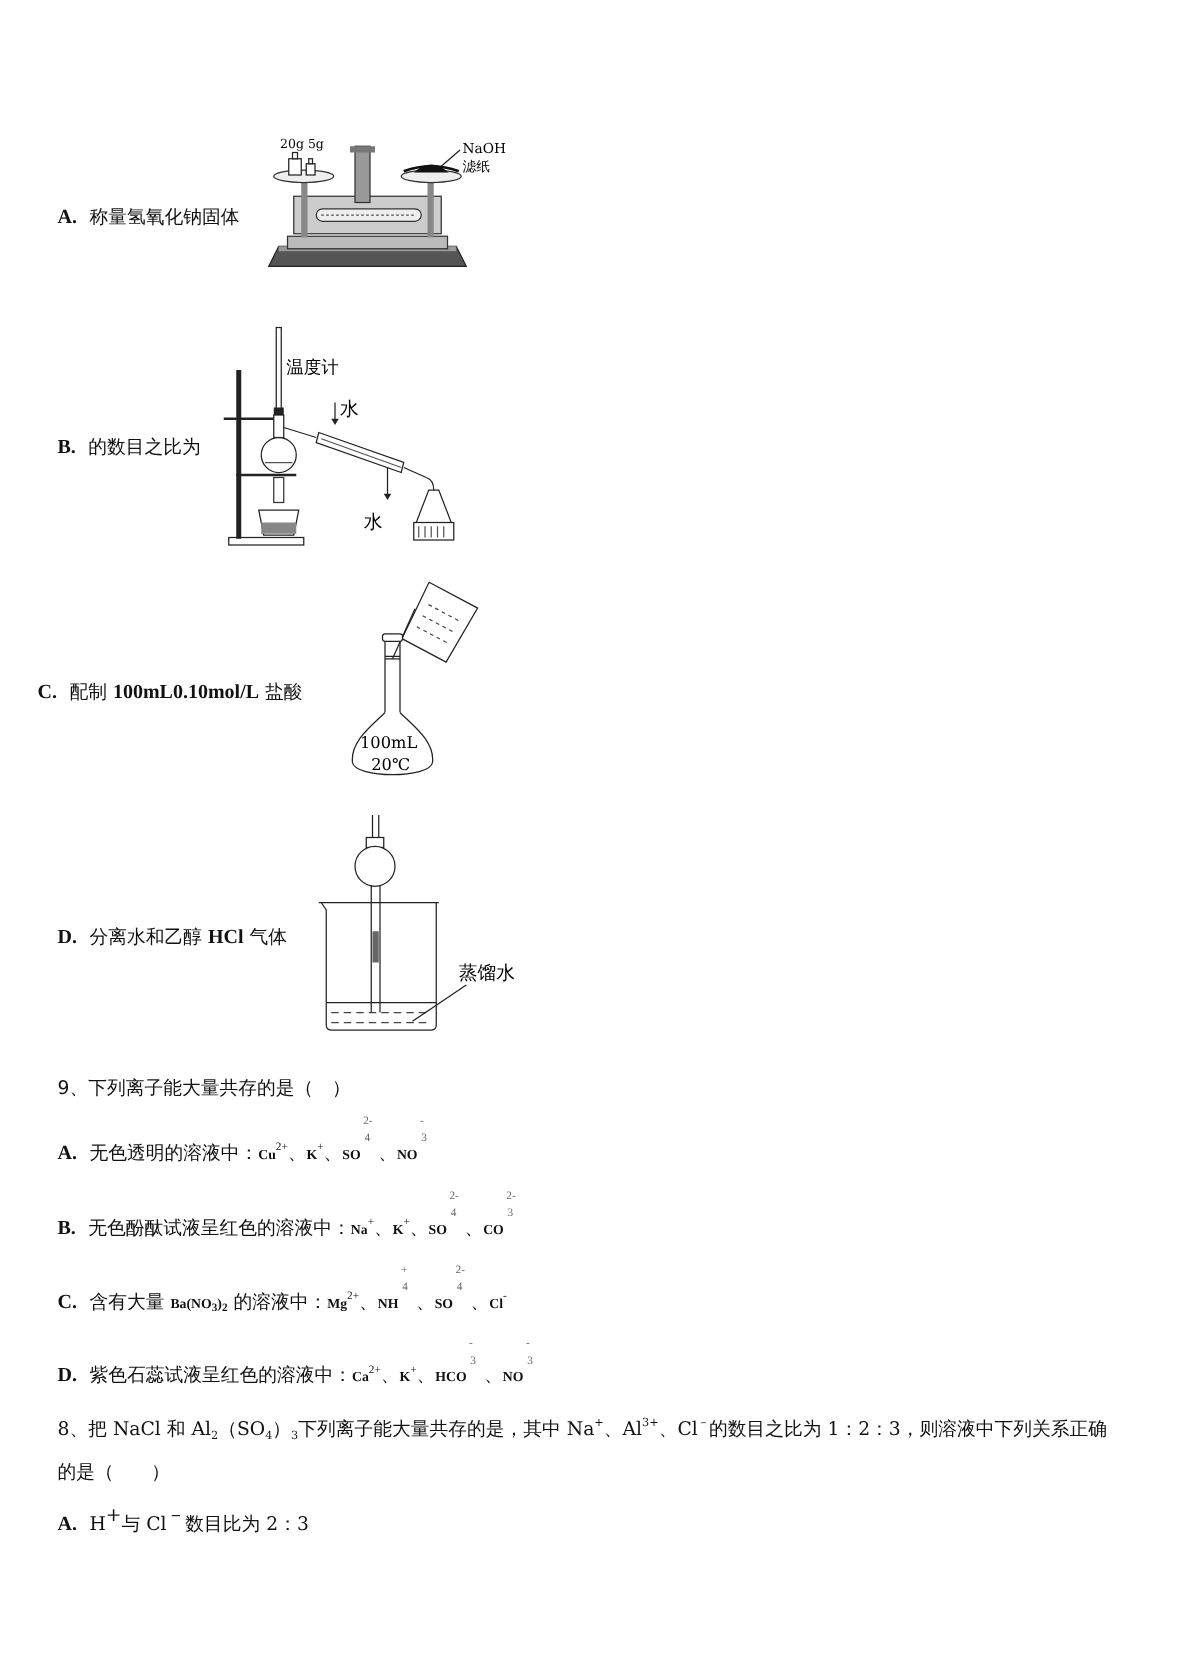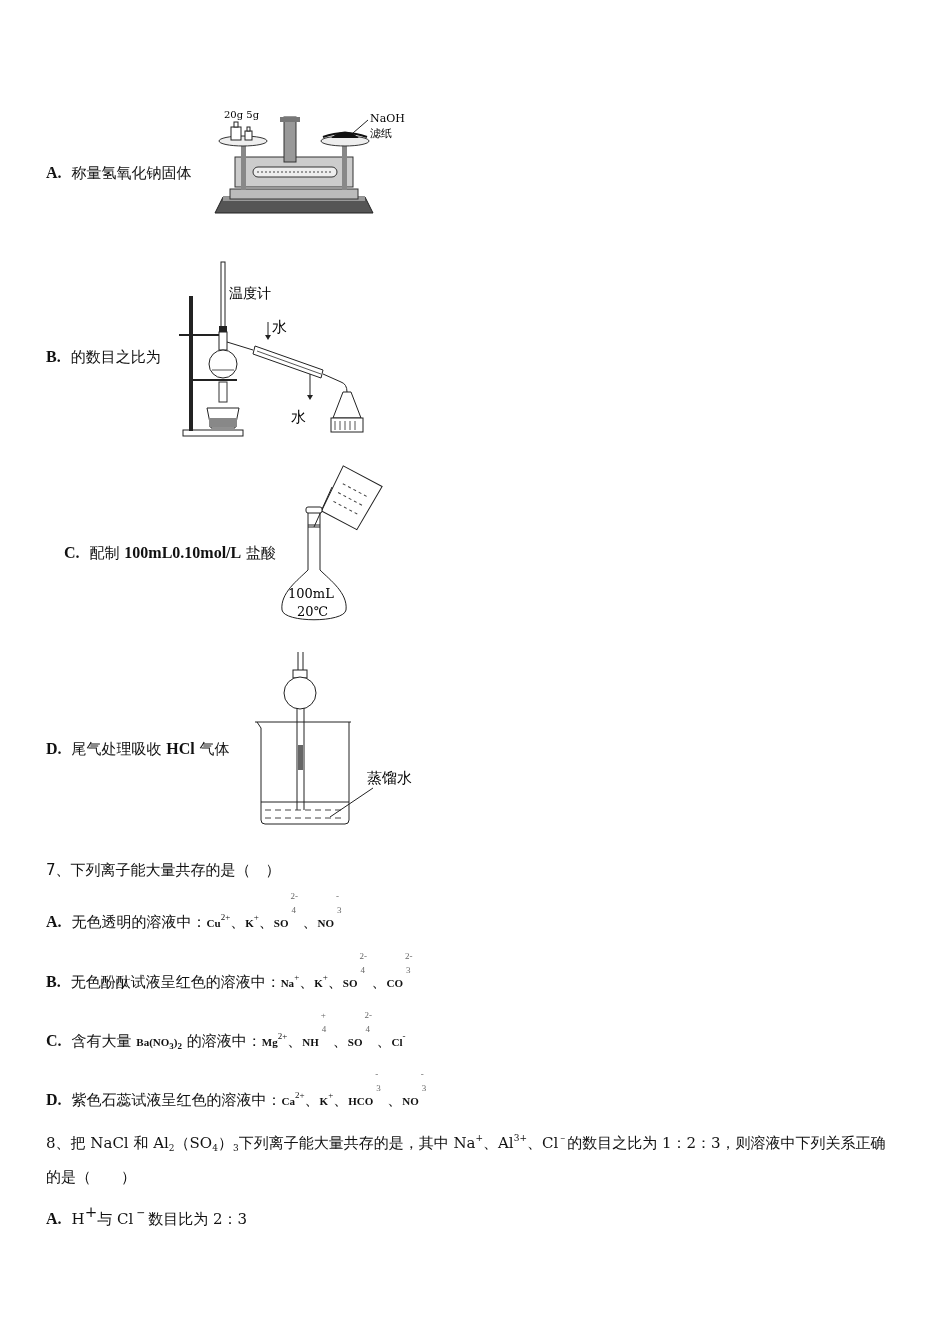--- a/index.html
+++ b/index.html
@@ -97,21 +97,21 @@
   <line x1="160" y1="163" x2="160" y2="172" stroke="#555"></line>
   <line x1="165" y1="163" x2="165" y2="172" stroke="#555"></line>
   <line x1="170" y1="163" x2="170" y2="172" stroke="#555"></line>
   <line x1="175" y1="163" x2="175" y2="172" stroke="#555"></line>
   <line x1="180" y1="163" x2="180" y2="172" stroke="#555"></line>
   <text x="54" y="40" class="fig-label" font-size="15" font-family="DejaVu Sans, sans-serif">温度计</text>
   <text x="97" y="74" font-size="15" font-family="DejaVu Sans, sans-serif">水</text>
   <text x="116" y="164" font-size="15" font-family="DejaVu Sans, sans-serif">水</text>
 </svg>
 
-<div class="abs opt" style="left:64px; top:544px;">
+<div class="abs opt" style="left:30px; top:544px;">
   <span class="lbl">C.</span><span class="cn">配制 </span><span class="en">100mL0.10mol/L</span><span class="cn"> 盐酸</span>
 </div>
 <svg style="left:270px; top:465px;" width="120" height="165" viewBox="0 0 120 165">
 
   <g transform="rotate(28 80 35)">
     <path d="M58,8 L102,8 L100,58 L60,58 Z" fill="#fff" stroke="#222"></path>
     <line x1="66" y1="24" x2="96" y2="24" stroke="#444" stroke-dasharray="3,3"></line>
     <line x1="66" y1="34" x2="96" y2="34" stroke="#444" stroke-dasharray="3,3"></line>
     <line x1="66" y1="44" x2="96" y2="44" stroke="#444" stroke-dasharray="3,3"></line>
   </g>
@@ -123,21 +123,21 @@
   <line x1="50" y1="48" x2="50" y2="105" stroke="#222"></line>
   <line x1="38" y1="60" x2="50" y2="60" stroke="#222"></line>
   <line x1="38" y1="62" x2="50" y2="62" stroke="#222"></line>
 
   <path d="M38,105 C28,115 10,128 12,145 C14,158 74,158 76,145 C78,128 60,115 50,105" fill="#fff" stroke="#222"></path>
   <text x="18" y="133" font-size="13" font-family="DejaVu Serif, serif">100mL</text>
   <text x="27" y="151" font-size="13" font-family="DejaVu Serif, serif">20℃</text>
 </svg>
 
 <div class="abs opt" style="left:46px; top:740px;">
-  <span class="lbl">D.</span><span class="cn">尾气处理吸收 </span><span class="en">HCl</span><span class="cn"> 气体</span>
+  <span class="lbl">D.</span><span class="cn">分离水和乙醇 </span><span class="en">HCl</span><span class="cn"> 气体</span>
 </div>
 <svg style="left:245px; top:650px;" width="185" height="180" viewBox="0 0 185 180">
 
   <line x1="53" y1="2" x2="53" y2="20" stroke="#222"></line>
   <line x1="58" y1="2" x2="58" y2="20" stroke="#222"></line>
   <rect x="48" y="20" width="14" height="8" fill="#fff" stroke="#222"></rect>
 
   <circle cx="55" cy="43" r="16" fill="#fff" stroke="#222"></circle>
 
   <line x1="52" y1="58" x2="52" y2="160" stroke="#222"></line>
@@ -148,21 +148,21 @@
   <line x1="10" y1="72" x2="106" y2="72" stroke="#222"></line>
 
   <line x1="16" y1="152" x2="104" y2="152" stroke="#222"></line>
   <line x1="20" y1="160" x2="100" y2="160" stroke="#444" stroke-dasharray="6,4"></line>
   <line x1="20" y1="168" x2="100" y2="168" stroke="#444" stroke-dasharray="6,4"></line>
 
   <line x1="128" y1="138" x2="85" y2="167" stroke="#222"></line>
   <text x="122" y="133" font-size="15" font-family="DejaVu Sans, sans-serif">蒸馏水</text>
 </svg>
 
-<div class="abs q" style="left:46px; top:861px;">7、下列离子能大量共存的是（　）</div>
+<div class="abs q" style="left:46px; top:861px;">9、下列离子能大量共存的是（　）</div>
 
 <div class="abs opt" style="left:46px; top:907px;">
   <span class="lbl">A.</span><span class="cn">无色透明的溶液中：</span><span class="ion">Cu</span><span class="ion sup">2+</span><span class="sep">、</span><span class="ion">K</span><span class="ion sup">+</span><span class="sep">、</span><span class="ion">SO</span><span class="ionstack"><span class="top">2-</span><span class="bot">4</span></span><span class="sep">、</span><span class="ion">NO</span><span class="ionstack"><span class="top">-</span><span class="bot">3</span></span>
 </div>
 
 <div class="abs opt" style="left:46px; top:967px;">
   <span class="lbl">B.</span><span class="cn">无色酚酞试液呈红色的溶液中：</span><span class="ion">Na</span><span class="ion sup">+</span><span class="sep">、</span><span class="ion">K</span><span class="ion sup">+</span><span class="sep">、</span><span class="ion">SO</span><span class="ionstack"><span class="top">2-</span><span class="bot">4</span></span><span class="sep">、</span><span class="ion">CO</span><span class="ionstack"><span class="top">2-</span><span class="bot">3</span></span>
 </div>
 
 <div class="abs opt" style="left:46px; top:1026px;">

